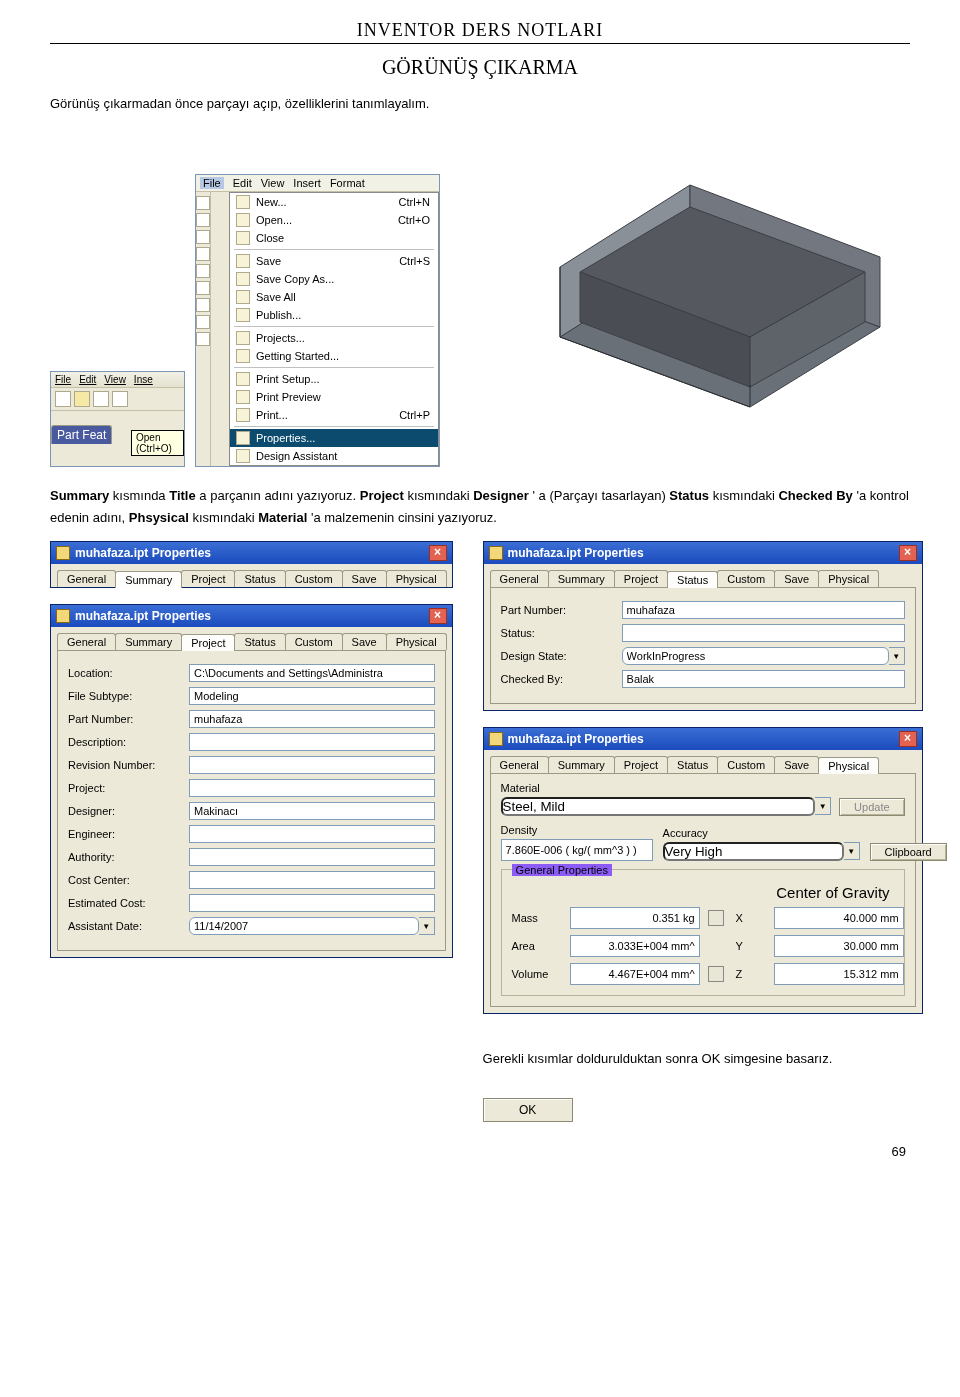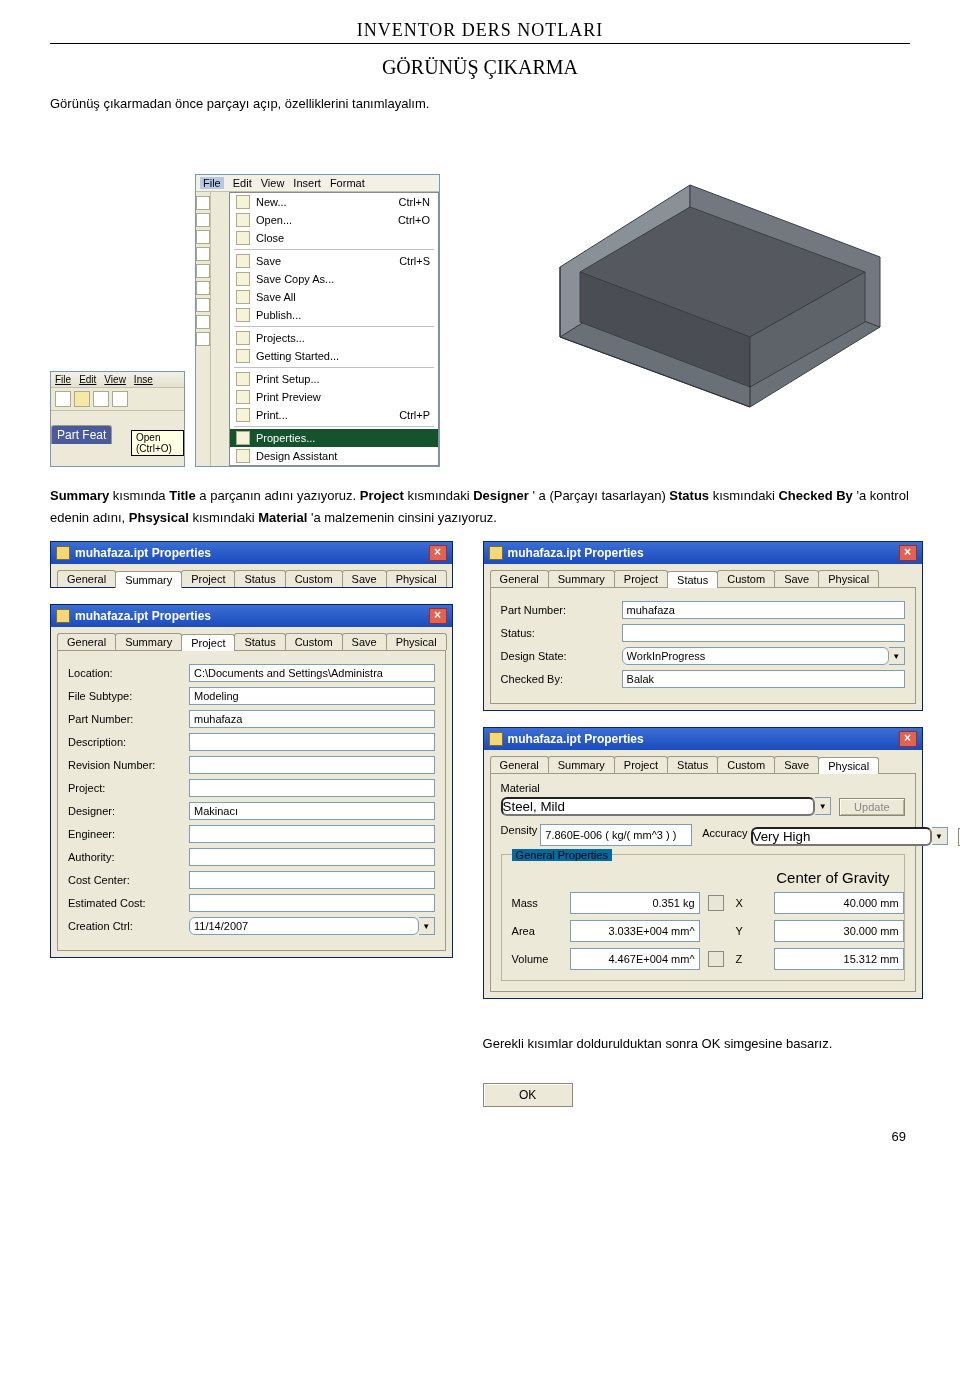--- a/index.html
+++ b/index.html
@@ -89,21 +89,21 @@
   }
   .fm-item {
     display:flex; align-items:center; justify-content:space-between;
     padding:2px 8px 2px 6px;
     font-size:11px;
     height:18px;
   }
   .fm-item .left { display:flex; align-items:center; gap:6px; }
   .fm-ico { width:14px;height:14px;border:1px solid #b0aa8a;background:#f6f3d8;display:inline-block;}
   .fm-sep { border-top:1px solid #c0c0c0; margin:2px 4px; height:0; }
-  .fm-item.selected { background:#14532d; color:#fff; }
+  .fm-item.selected { background:#0c4a6e; color:#fff; }
   .fm-wrap { display:flex; }
   .fm-sidecol {
     width:18px; background:#ece9d8; border-right:1px solid #c4c0a8;
     display:flex;flex-direction:column;gap:3px;padding-top:4px;align-items:center;
   }
   .fm-sidecol .sico { width:14px;height:14px;border:1px solid #aca98d;background:#fff;}
   .fm-mainwrap { flex:1; }
 
   
   .viewport {
@@ -179,27 +179,27 @@
   .sel-wrap { position:relative; flex:1; display:flex; }
   .sel-wrap input { flex:1;border-radius:6px; }
   .sel-arrow {
     width:16px;height:18px;border:1px solid #7f9db9;border-left:none;
     background:#ece9d8;display:flex;align-items:center;justify-content:center;font-size:8px;
   }
   .fieldset {
     border:1px solid #b8b59c; padding:8px 10px 10px 10px; margin-top:8px;
   }
   .fieldset .legend {
-    font-size:11px; position:relative; top:-14px; background:#0369a1; padding:0 4px; display:inline-block;
+    font-size:11px; position:relative; top:-14px; background:#8b5cf6; padding:0 4px; display:inline-block;
   }
   .grid-props { display:grid; grid-template-columns: 50px 130px 20px 30px 130px; gap:6px 8px; align-items:center; font-size:11px;}
   .grid-props input { width:100%; height:18px;border:1px solid #7f9db9;background:#fff;font-size:11px;padding:10px 4px;text-align:right;}
   .grid-props .cube { width:16px;height:16px;border:1px solid #888;background:#e8e6d4;}
   .dual-row { display:flex; gap:10px; align-items:flex-end; }
-  .dual-col { display:flex;gap:3px;flex:1;}
+  .dual-col { display:flex;flex-direction:column;gap:3px;flex:1;}
   .dual-col label { font-size:11px; }
   .page-num { text-align:right; font-family:Verdana,Arial,sans-serif; font-size:13px; margin-top:22px; padding-right:4px;}
 </style>
 </head>
 <body>
 
 <div class="page">
   <div class="header-title">INVENTOR DERS NOTLARI</div>
   <div class="section-title">GÖRÜNÜŞ ÇIKARMA</div>
   <p class="body-text">Görünüş çıkarmadan önce parçayı açıp, özelliklerini tanımlayalım.</p>
@@ -451,21 +451,21 @@
             </div>
           <div class="form-row">
               <label>Cost Center:</label>
               <input value="" style="">
             </div>
           <div class="form-row">
               <label>Estimated Cost:</label>
               <input value="" style="">
             </div>
           <div class="form-row">
-              <label>Creation Ctrl:</label>
+              <label>Assistant Date:</label>
             <div class="sel-wrap">
               <input value="11/14/2007" style="">
               <div class="sel-arrow">▼</div>
             </div>
           </div>
         </div>
       </div>
     </div>
 
     <div class="right-col">

